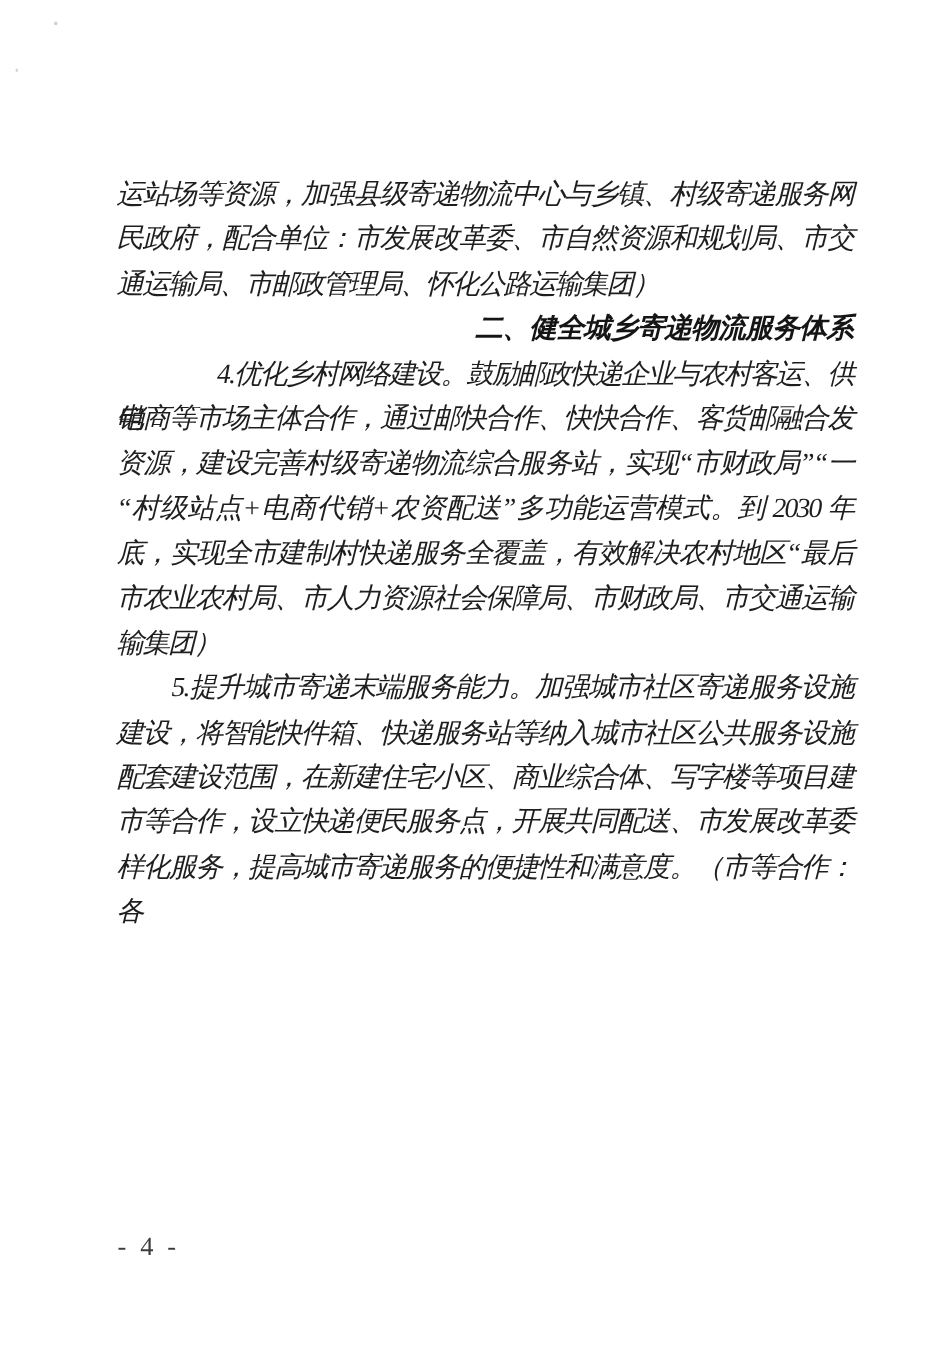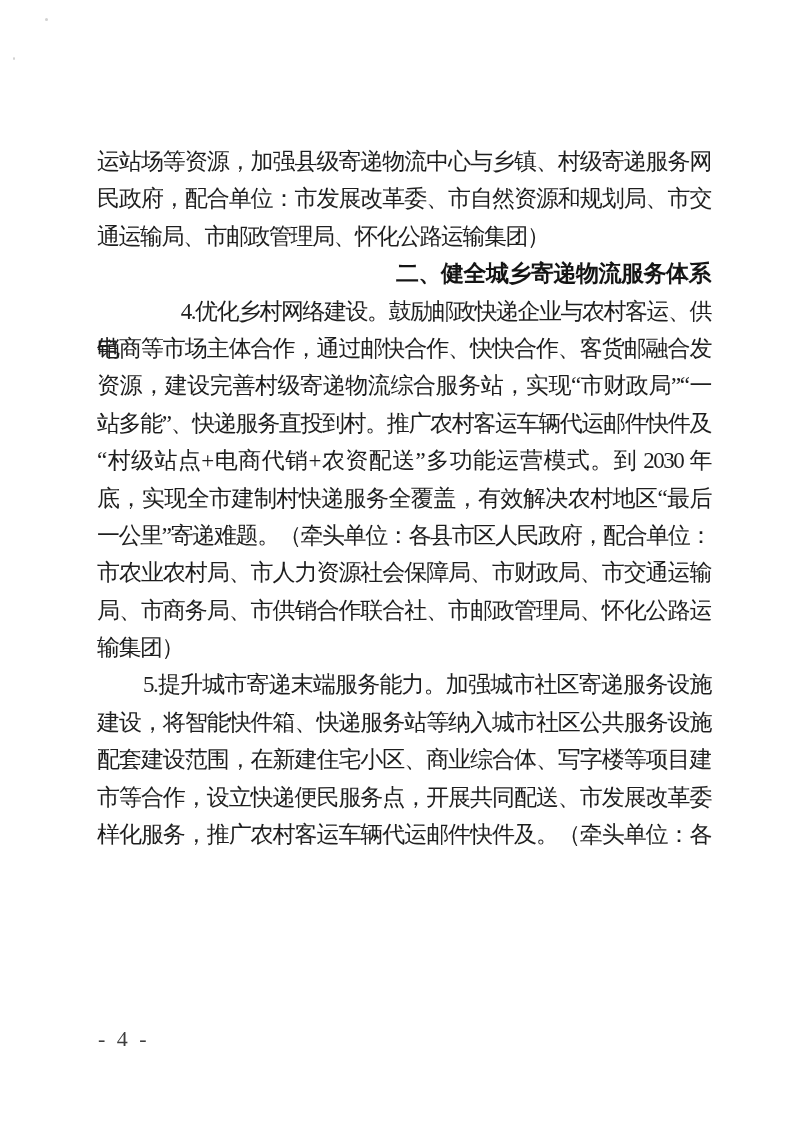--- a/index.html
+++ b/index.html
@@ -15,20 +15,21 @@
     width: 793px;
     height: 1121px;
     background: #ffffff;
   }
   .text-block {
     position: absolute;
     left: 97px;
     top: 143px;
     width: 614px;
     color: #1e1e1e;
+    font-style: italic;
   }
   .line {
     height: 37.4px;
     line-height: 37.4px;
     font-size: 23px;
     letter-spacing: -1.5px;
     white-space: nowrap;
     color: #1e1e1e;
     font-family: "Liberation Serif", "DejaVu Serif", serif;
     text-rendering: optimizeLegibility;
@@ -77,29 +78,26 @@
   <div class="speck s2"></div>
 
   <div class="text-block">
     <div class="line j">运站场等资源，加强县级寄递物流中心与乡镇、村级寄递服务网</div>
     <div class="line j">民政府，配合单位：市发展改革委、市自然资源和规划局、市交</div>
     <div class="line">通运输局、市邮政管理局、怀化公路运输集团）</div>
     <div class="line bold indent">二、健全城乡寄递物流服务体系</div>
     <div class="line j indent">4.优化乡村网络建设。鼓励邮政快递企业与农村客运、供销、</div>
     <div class="line j">电商等市场主体合作，通过邮快合作、快快合作、客货邮融合发</div>
     <div class="line j">资源，建设完善村级寄递物流综合服务站，实现“市财政局”“一</div>
-    <div class="line j">站多能”、快递服务直投到村。推广农村客运车辆代运邮件快件及</div>
     <div class="line j">“村级站点+电商代销+农资配送”多功能运营模式。到 2030 年</div>
     <div class="line j">底，实现全市建制村快递服务全覆盖，有效解决农村地区“最后</div>
-    <div class="line j">一公里”寄递难题。（牵头单位：各县市区人民政府，配合单位：</div>
     <div class="line j">市农业农村局、市人力资源社会保障局、市财政局、市交通运输</div>
-    <div class="line j">局、市商务局、市供销合作联合社、市邮政管理局、怀化公路运</div>
     <div class="line">输集团）</div>
     <div class="line j indent">5.提升城市寄递末端服务能力。加强城市社区寄递服务设施</div>
     <div class="line j">建设，将智能快件箱、快递服务站等纳入城市社区公共服务设施</div>
     <div class="line j">配套建设范围，在新建住宅小区、商业综合体、写字楼等项目建</div>
     <div class="line j">市等合作，设立快递便民服务点，开展共同配送、市发展改革委</div>
-    <div class="line j">样化服务，推广农村客运车辆代运邮件快件及。（牵头单位：各</div>
+    <div class="line j">样化服务，提高城市寄递服务的便捷性和满意度。（市等合作：各</div>
   </div>
 
   <div class="footer-pagenum">- 4 -</div>
 
 </div>
 
 </body></html>

